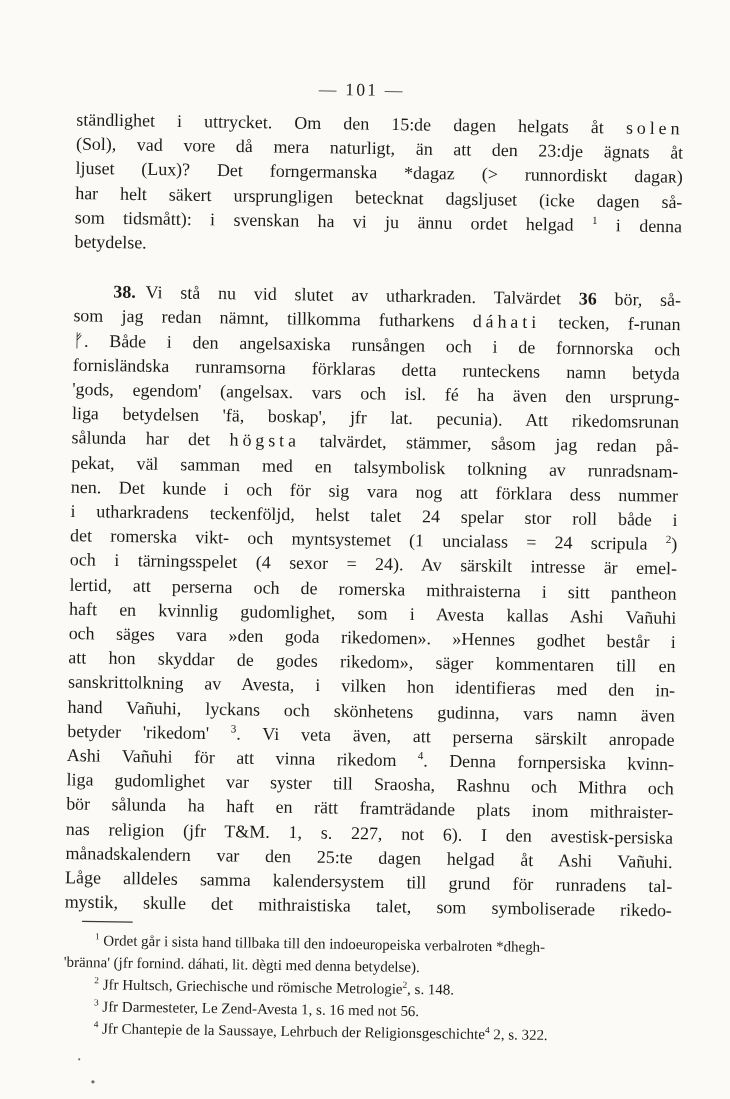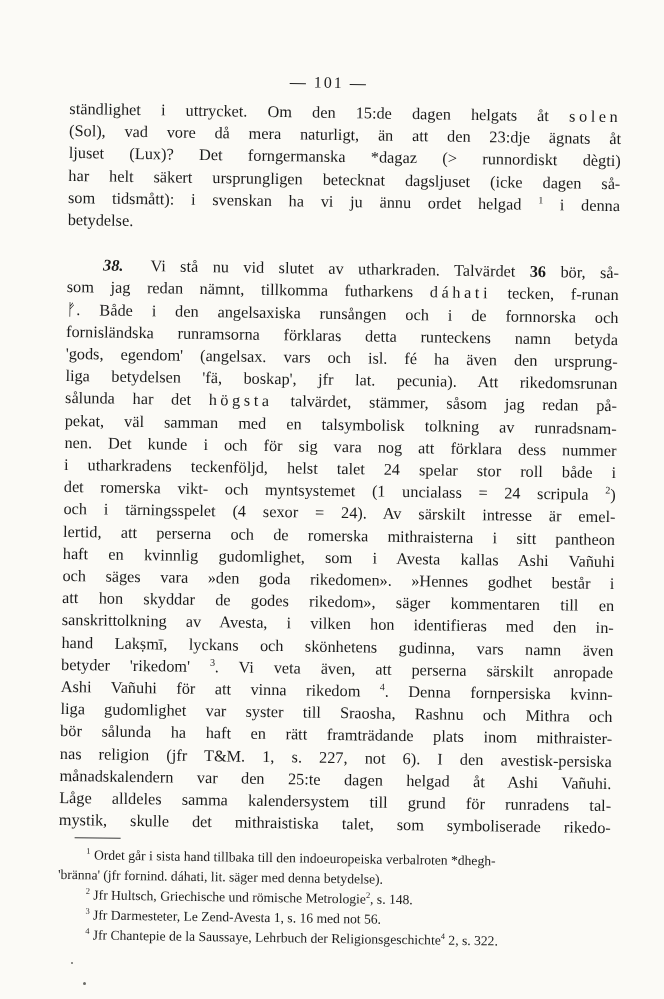--- a/index.html
+++ b/index.html
@@ -51,21 +51,21 @@
     font-size: 13.6px;
   }
   .footnote .line {
     line-height: 20px;
   }
   .footnote .line.ind {
     text-indent: 28px;
   }
   .i   { }
   .b   { font-weight: bold; }
-  .mr  { margin-right: 27px; font-style: italic; }
+  .mr  { margin-right: 9px; }
   .sp  { letter-spacing: 0.22em; margin-top: 36px; }
   .sup { font-size: 0.62em; vertical-align: super; line-height: 0; }
   .rune {
     font-family: "DejaVu Sans", sans-serif;
     font-size: 1.02em;
   }
   .footnote-separator {
     width: 46px;
     border: 0;
     border-top: 1.6px solid #3a3a3a;
@@ -82,21 +82,21 @@
 </head>
 <body>
 
 <div class="scan-sheet">
 
   <div class="page-number">— 101 —</div>
 
   <div class="para">
       <div class="line"><span>ständlighet i uttrycket. Om den 15:de dagen helgats åt </span><span class="sp">solen</span></div>
       <div class="line"><span>(Sol), vad vore då mera naturligt, än att den 23:dje ägnats åt</span></div>
-      <div class="line"><span>ljuset (Lux)? Det forngermanska </span><span class="i">*dagaz</span><span> (&gt; runnordiskt </span><span class="i">dègti</span><span>)</span></div>
+      <div class="line"><span>ljuset (Lux)? Det forngermanska </span><span class="i">*dagaz</span><span> (&gt; runnordiskt </span><span class="i">dagaʀ</span><span>)</span></div>
       <div class="line"><span>har helt säkert ursprungligen betecknat dagsljuset (icke dagen så-</span></div>
       <div class="line"><span>som tidsmått): i svenskan ha vi ju ännu ordet </span><span class="i">helgad</span><span> </span><span class="sup">1</span><span> i denna</span></div>
       <div class="line last"><span>betydelse.</span></div>
     </div>
 
   <div class="para para-gap">
       <div class="line ind"><span class="b mr">38.</span><span>Vi stå nu vid slutet av utharkraden. Talvärdet </span><span class="b">36</span><span> bör, så-</span></div>
       <div class="line"><span>som jag redan nämnt, tillkomma futharkens </span><span class="sp">dáhati</span><span> tecken, </span><span class="i">f</span><span>-runan</span></div>
       <div class="line"><span class="rune">ᚠ</span><span>. Både i den angelsaxiska runsången och i de fornnorska och</span></div>
       <div class="line"><span>fornisländska runramsorna förklaras detta runteckens namn betyda</span></div>
@@ -106,36 +106,36 @@
       <div class="line"><span>pekat, väl samman med en talsymbolisk tolkning av runradsnam-</span></div>
       <div class="line"><span>nen. Det kunde i och för sig vara nog att förklara dess nummer</span></div>
       <div class="line"><span>i utharkradens teckenföljd, helst talet 24 spelar stor roll både i</span></div>
       <div class="line"><span>det romerska vikt- och myntsystemet (1 uncialass = 24 scripula </span><span class="sup">2</span><span>)</span></div>
       <div class="line"><span>och i tärningsspelet (4 sexor = 24). Av särskilt intresse är emel-</span></div>
       <div class="line"><span>lertid, att perserna och de romerska mithraisterna i sitt pantheon</span></div>
       <div class="line"><span>haft en kvinnlig gudomlighet, som i Avesta kallas Ashi Vañuhi</span></div>
       <div class="line"><span>och säges vara »den goda rikedomen». »Hennes godhet består i</span></div>
       <div class="line"><span>att hon skyddar de godes rikedom», säger kommentaren till en</span></div>
       <div class="line"><span>sanskrittolkning av Avesta, i vilken hon identifieras med den in-</span></div>
-      <div class="line"><span>hand </span><span class="i">Lakṣmī</span><span>, lyckans och skönhetens gudinna, vars namn även</span></div>
+      <div class="line"><span>hand </span><span class="i">Vañuhi</span><span>, lyckans och skönhetens gudinna, vars namn även</span></div>
       <div class="line"><span>betyder 'rikedom' </span><span class="sup">3</span><span>. Vi veta även, att perserna särskilt anropade</span></div>
       <div class="line"><span>Ashi Vañuhi för att vinna rikedom </span><span class="sup">4</span><span>. Denna fornpersiska kvinn-</span></div>
       <div class="line"><span>liga gudomlighet var syster till Sraosha, Rashnu och Mithra och</span></div>
       <div class="line"><span>bör sålunda ha haft en rätt framträdande plats inom mithraister-</span></div>
       <div class="line"><span>nas religion (jfr T&amp;M. 1, s. 227, not 6). I den avestisk-persiska</span></div>
       <div class="line"><span>månadskalendern var den 25:te dagen helgad åt Ashi Vañuhi.</span></div>
       <div class="line"><span>Låge alldeles samma kalendersystem till grund för runradens tal-</span></div>
       <div class="line"><span>mystik, skulle det mithraistiska talet, som symboliserade rikedo-</span></div>
     </div>
 
   <hr class="footnote-separator">
 
   <div class="footnote">
       <div class="line ind"><span class="sup">1</span><span> Ordet går i sista hand tillbaka till den indoeuropeiska verbalroten </span><span class="i">*dhegh-</span></div>
-      <div class="line last"><span>'bränna' (jfr fornind. </span><span class="i">dáhati</span><span>, lit. </span><span class="i">säger</span><span> med denna betydelse).</span></div>
+      <div class="line last"><span>'bränna' (jfr fornind. </span><span class="i">dáhati</span><span>, lit. </span><span class="i">dègti</span><span> med denna betydelse).</span></div>
     </div>
 
   <div class="footnote">
       <div class="line last ind"><span class="sup">2</span><span> Jfr Hultsch, Griechische und römische Metrologie</span><span class="sup">2</span><span>, s. 148.</span></div>
     </div>
 
   <div class="footnote">
       <div class="line last ind"><span class="sup">3</span><span> Jfr Darmesteter, Le Zend-Avesta 1, s. 16 med not 56.</span></div>
     </div>
 

